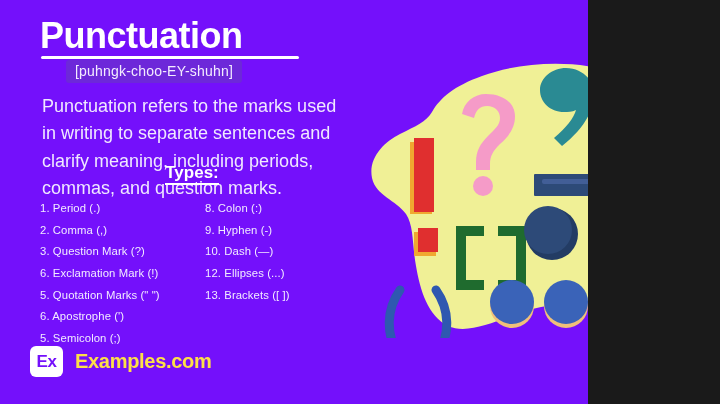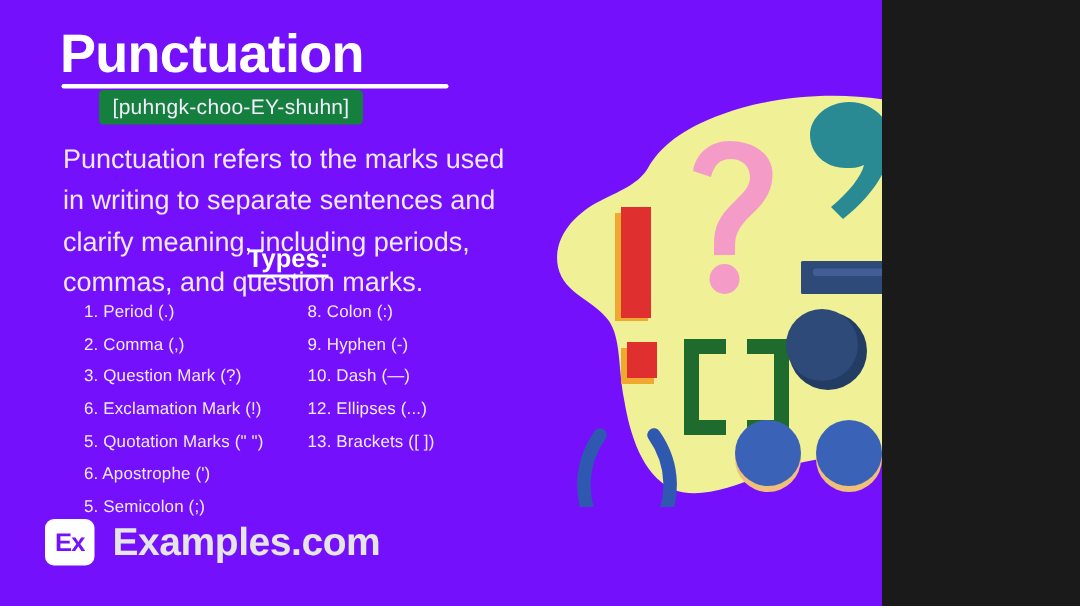--- a/index.html
+++ b/index.html
@@ -34,21 +34,21 @@
     width: 258px;
     height: 3px;
     background: #ffffff;
     border-radius: 2px;
   }
   .pron-box {
     position: absolute;
     left: 66px;
     top: 60px;
     padding: 3px 9px 4px 9px;
-    background: #15803d;
+    background: #6d28d9;
     border-radius: 3px;
     font-size: 14px;
     color: #f3ecff;
     letter-spacing: 0.2px;
     white-space: nowrap;
   }
   .desc {
     position: absolute;
     left: 42px;
     top: 93px;
@@ -71,21 +71,21 @@
     border-bottom: 2px solid #ffffff;
     padding-bottom: 1px;
   }
   .list-col {
     position: absolute;
     font-size: 11.3px;
     line-height: 1.92;
     color: #f2ebff;
     letter-spacing: 0.1px;
   }
-  .list-col.left  { left: 56px;  top: 198px; width: 170px; }
+  .list-col.left  { left: 40px;  top: 198px; width: 170px; }
   .list-col.right { left: 205px; top: 198px; width: 150px; }
   .list-col div { white-space: nowrap; }
 
   
   .logo {
     position: absolute;
     left: 30px;
     top: 346px;
     display: flex;
     align-items: center;
@@ -98,23 +98,23 @@
     border-radius: 6px;
     display: flex;
     align-items: center;
     justify-content: center;
     font-size: 17px;
     font-weight: bold;
     color: #7410fb;
     letter-spacing: -0.5px;
   }
   .logo-text {
-    font-size: 26px;
-    font-weight: bold;
-    color: #e5e5e5;
+    font-size: 20px;
+    font-weight: bold;
+    color: #fde047;
     letter-spacing: -0.3px;
   }
 
   
   .illus {
     position: absolute;
     left: 370px;
     top: 58px;
     width: 345px;
     height: 280px;

